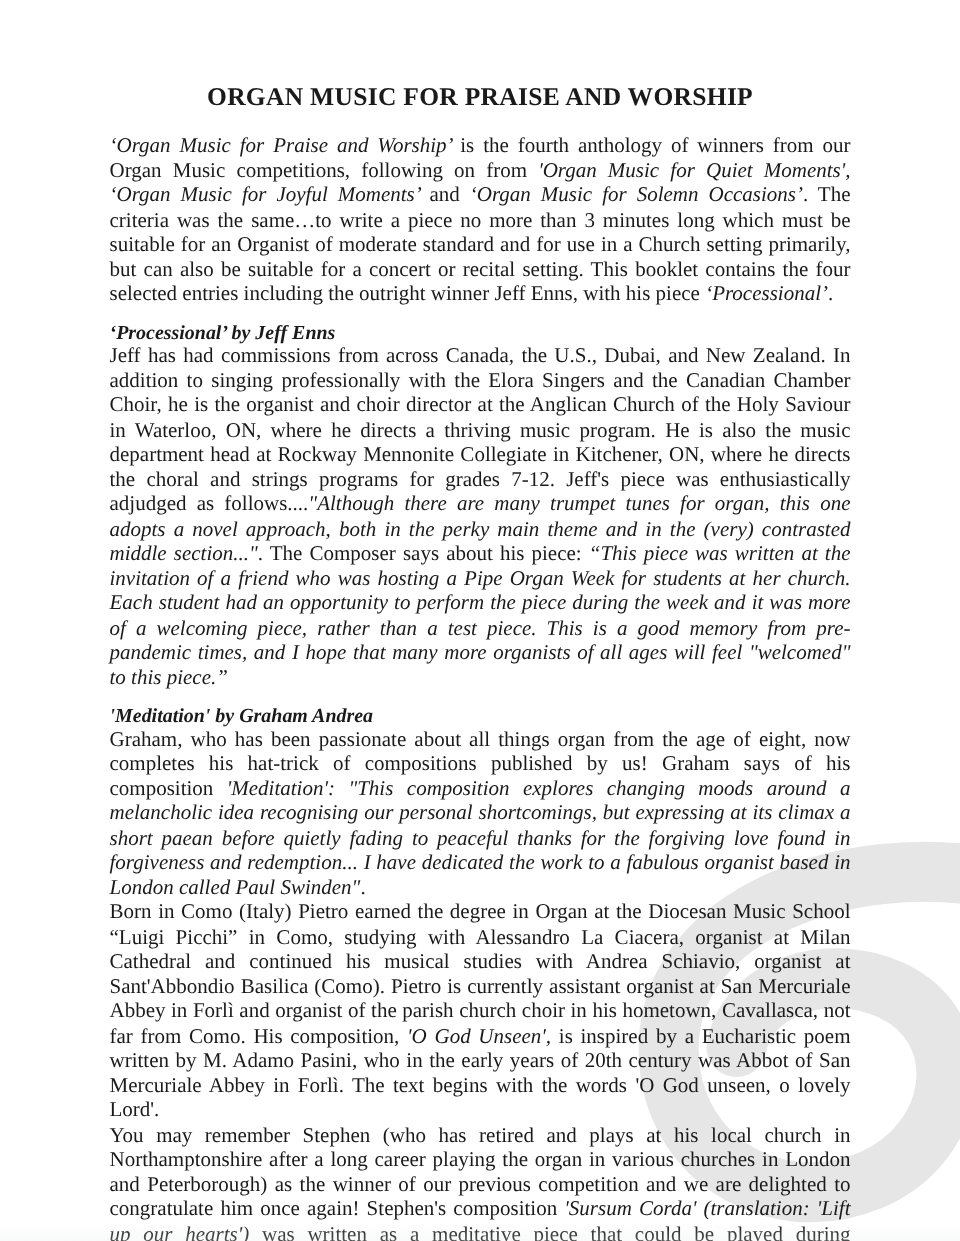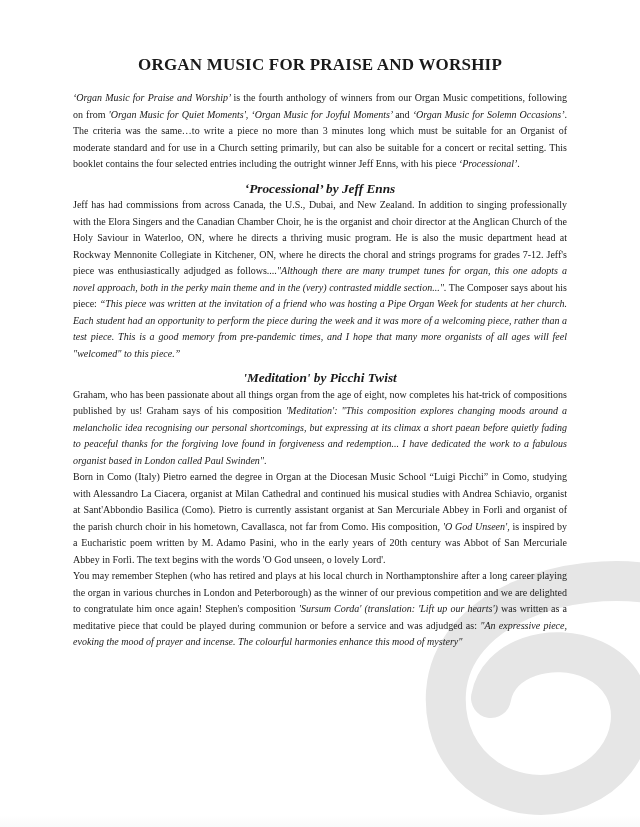--- a/index.html
+++ b/index.html
@@ -27,31 +27,31 @@
   h1.doc-title {
     margin: 0 0 14px 0;
     font-size: 17px;
     line-height: 22px;
     font-weight: bold;
     text-align: center;
     letter-spacing: 0.2px;
   }
   p.body {
     margin: 0;
-    font-size: 10px;
+    font-size: 14px;
     line-height: 16.5px;
     text-align: justify;
   }
   h2.sec-heading {
     margin: 8px 0 0 0;
     font-size: 13.3px;
     line-height: 16.5px;
     font-weight: bold;
     font-style: italic;
-    text-align: center;
+    text-align: left;
   }
   .it { font-style: italic; }
   .bottom-fade {
     position: absolute;
     left: 0; right: 0; bottom: 0;
     height: 46px;
     z-index: 2;
     pointer-events: none;
     background: linear-gradient(180deg, rgba(234,236,237,0) 0%, rgba(233,235,236,0.55) 55%, rgba(230,232,234,0.95) 100%);
   }
@@ -74,21 +74,21 @@
     <h1 class="doc-title">ORGAN MUSIC FOR PRAISE AND WORSHIP</h1>
 
     <p class="body"><span class="it">‘Organ Music for Praise and Worship’ </span><span>is the fourth anthology of winners from our Organ Music competitions, following on from </span><span class="it">'Organ Music for Quiet Moments', ‘Organ Music for Joyful Moments’ </span><span>and </span><span class="it">‘Organ Music for Solemn Occasions’</span><span>. The criteria was the same…to write a piece no more than 3 minutes long which must be suitable for an Organist of moderate standard and for use in a Church setting primarily, but can also be suitable for a concert or recital setting. This booklet contains the four selected entries including the outright winner Jeff Enns, with his piece </span><span class="it">‘Processional’</span><span>.</span></p>
 
     <section>
       <h2 class="sec-heading">‘Processional’ by Jeff Enns</h2>
       <p class="body"><span>Jeff has had commissions from across Canada, the U.S., Dubai, and New Zealand. In addition to singing professionally with the Elora Singers and the Canadian Chamber Choir, he is the organist and choir director at the Anglican Church of the Holy Saviour in Waterloo, ON, where he directs a thriving music program. He is also the music department head at Rockway Mennonite Collegiate in Kitchener, ON, where he directs the choral and strings programs for grades 7-12. Jeff's piece was enthusiastically adjudged as follows....</span><span class="it">"Although there are many trumpet tunes for organ, this one adopts a novel approach, both in the perky main theme and in the (very) contrasted middle section..."</span><span>. The Composer says about his piece: </span><span class="it">“This piece was written at the invitation of a friend who was hosting a Pipe Organ Week for students at her church. Each student had an opportunity to perform the piece during the week and it was more of a welcoming piece, rather than a test piece. This is a good memory from pre-pandemic times, and I hope that many more organists of all ages will feel "welcomed" to this piece.”</span></p>
     </section>
 
     <section>
-      <h2 class="sec-heading">'Meditation' by Picchi Twist</h2>
+      <h2 class="sec-heading">'Meditation' by Graham Andrea</h2>
       <p class="body"><span>Graham, who has been passionate about all things organ from the age of eight, now completes his hat-trick of compositions published by us! Graham says of his composition </span><span class="it">'Meditation':</span><span> </span><span class="it">"This composition explores changing moods around a melancholic idea recognising our personal shortcomings, but expressing at its climax a short paean before quietly fading to peaceful thanks for the forgiving love found in forgiveness and redemption... I have dedicated the work to a fabulous organist based in London called Paul Swinden"</span><span>.</span></p>
     </section>
 
     <section>
       <p class="body"><span>Born in Como (Italy) Pietro earned the degree in Organ at the Diocesan Music School “Luigi Picchi” in Como, studying with Alessandro La Ciacera, organist at Milan Cathedral and continued his musical studies with Andrea Schiavio, organist at Sant'Abbondio Basilica (Como). Pietro is currently assistant organist at San Mercuriale Abbey in Forlì and organist of the parish church choir in his hometown, Cavallasca, not far from Como. His composition, </span><span class="it">'O God Unseen',</span><span> is inspired by a Eucharistic poem written by M. Adamo Pasini, who in the early years of 20th century was Abbot of San Mercuriale Abbey in Forlì. The text begins with the words 'O God unseen, o lovely Lord'.</span></p>
     </section>
 
     <section>
       <p class="body"><span>You may remember Stephen (who has retired and plays at his local church in Northamptonshire after a long career playing the organ in various churches in London and Peterborough) as the winner of our previous competition and we are delighted to congratulate him once again! Stephen's composition </span><span class="it">'Sursum Corda' (translation: 'Lift up our hearts')</span><span> was written as a meditative piece that could be played during communion or before a service and was adjudged as: </span><span class="it">"An expressive piece, evoking the mood of prayer and incense. The colourful harmonies enhance this mood of mystery"</span></p>
     </section>

